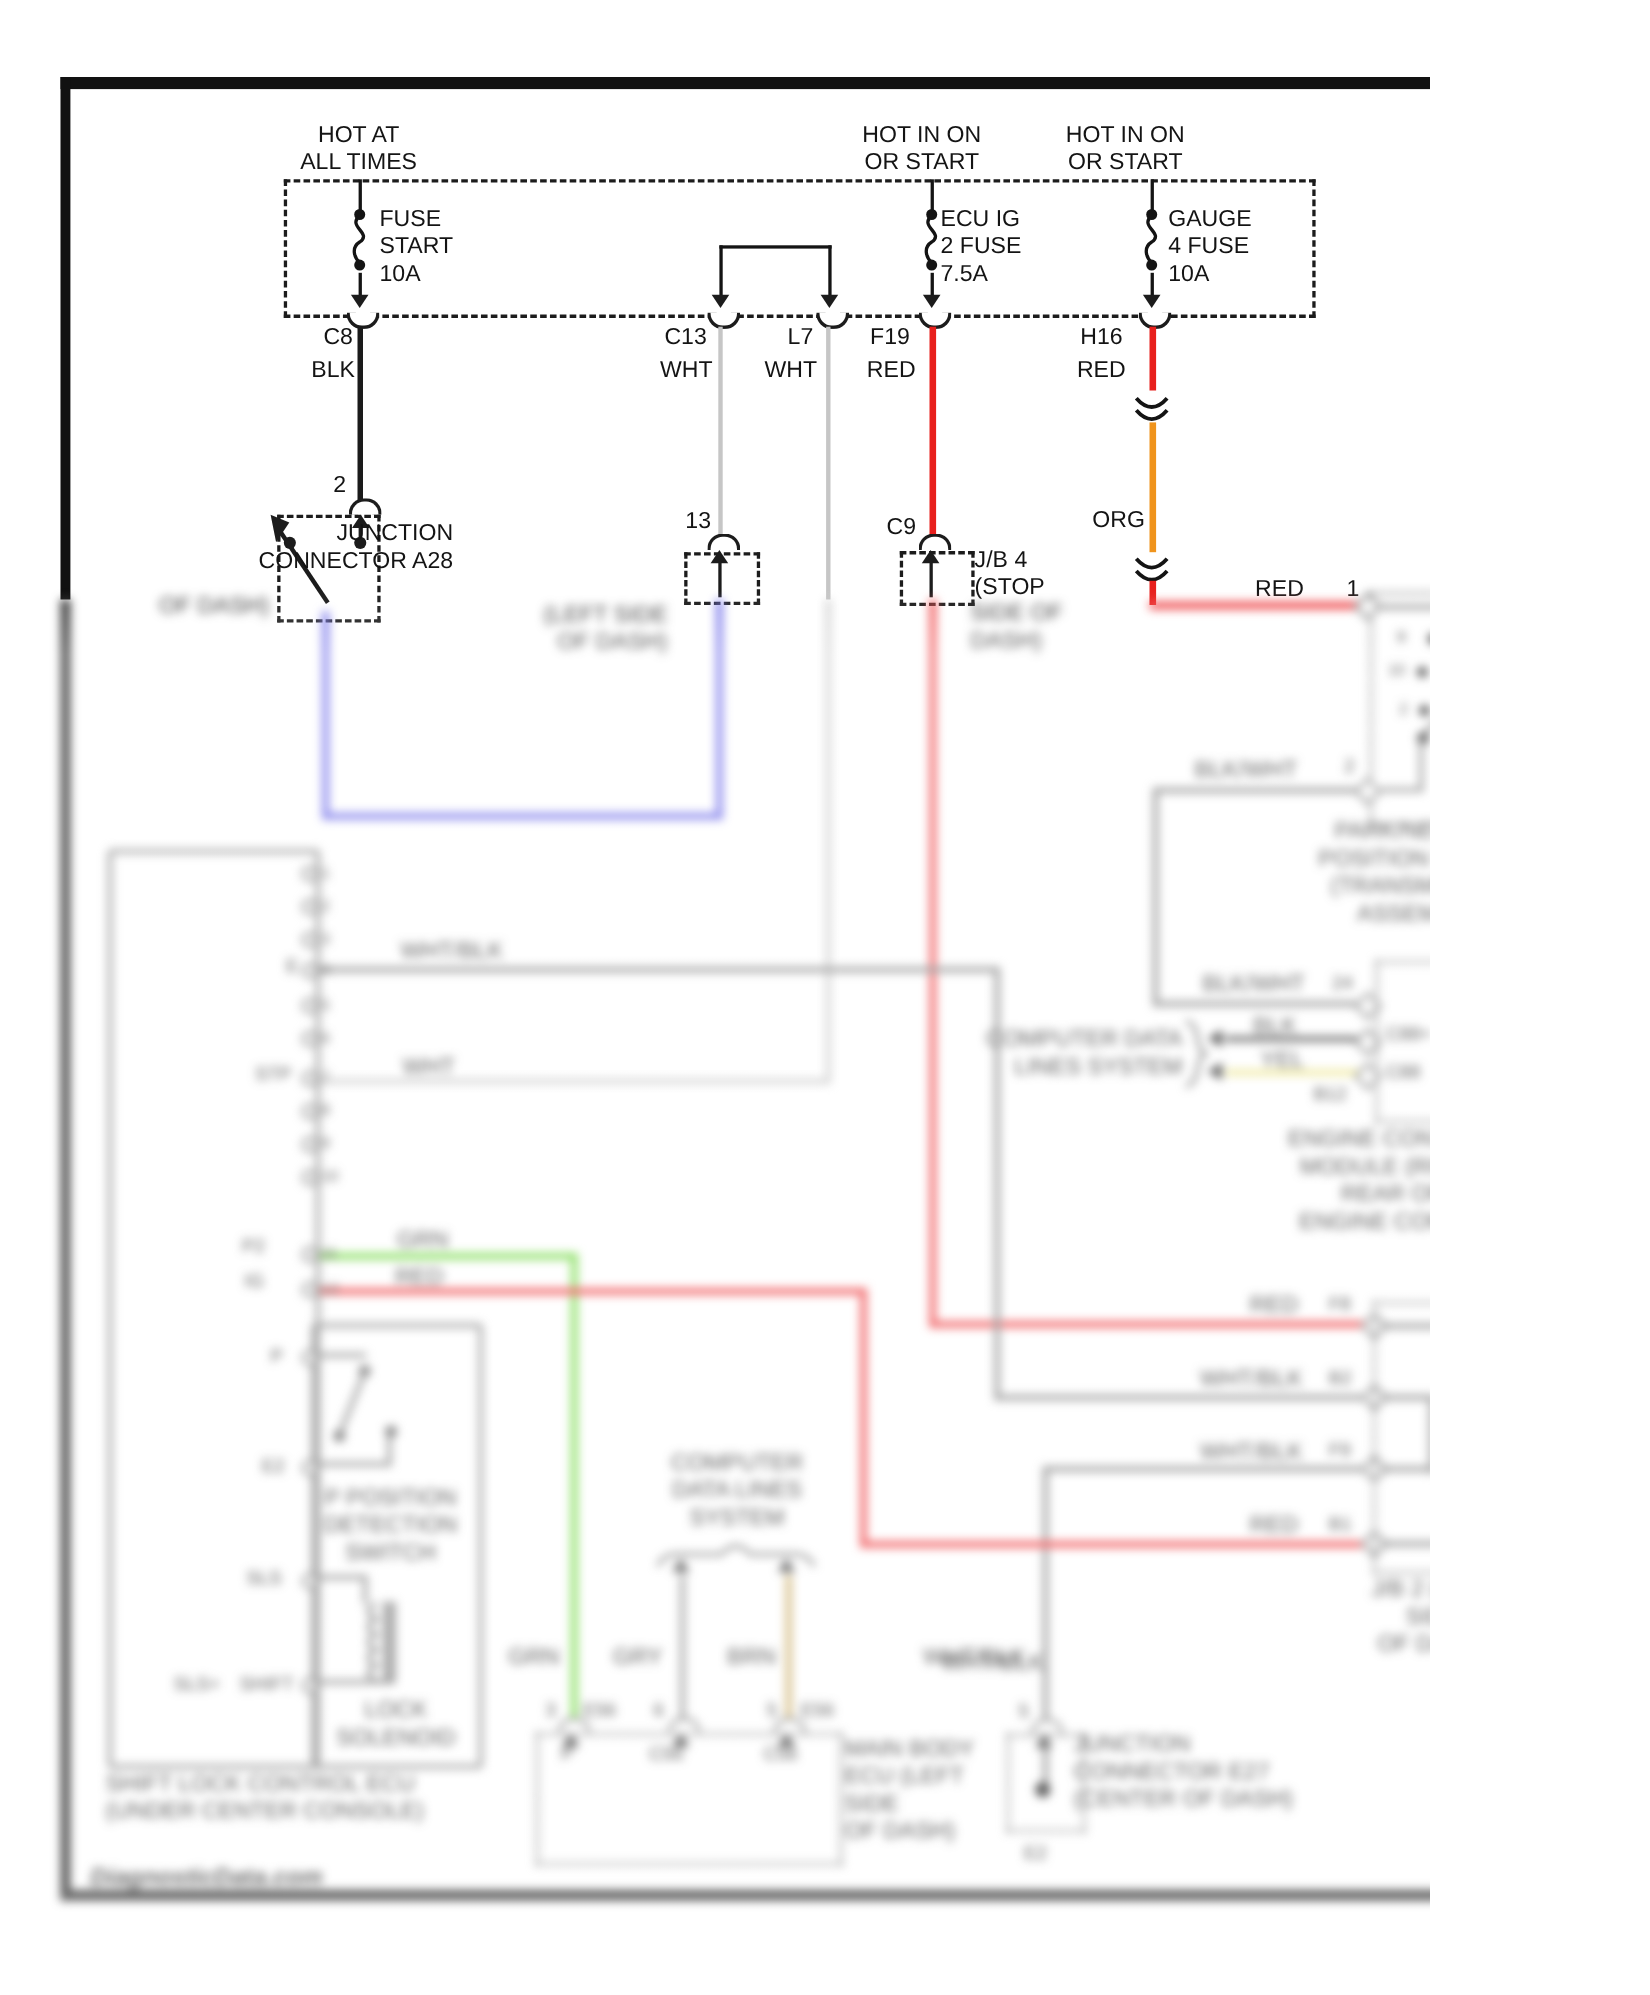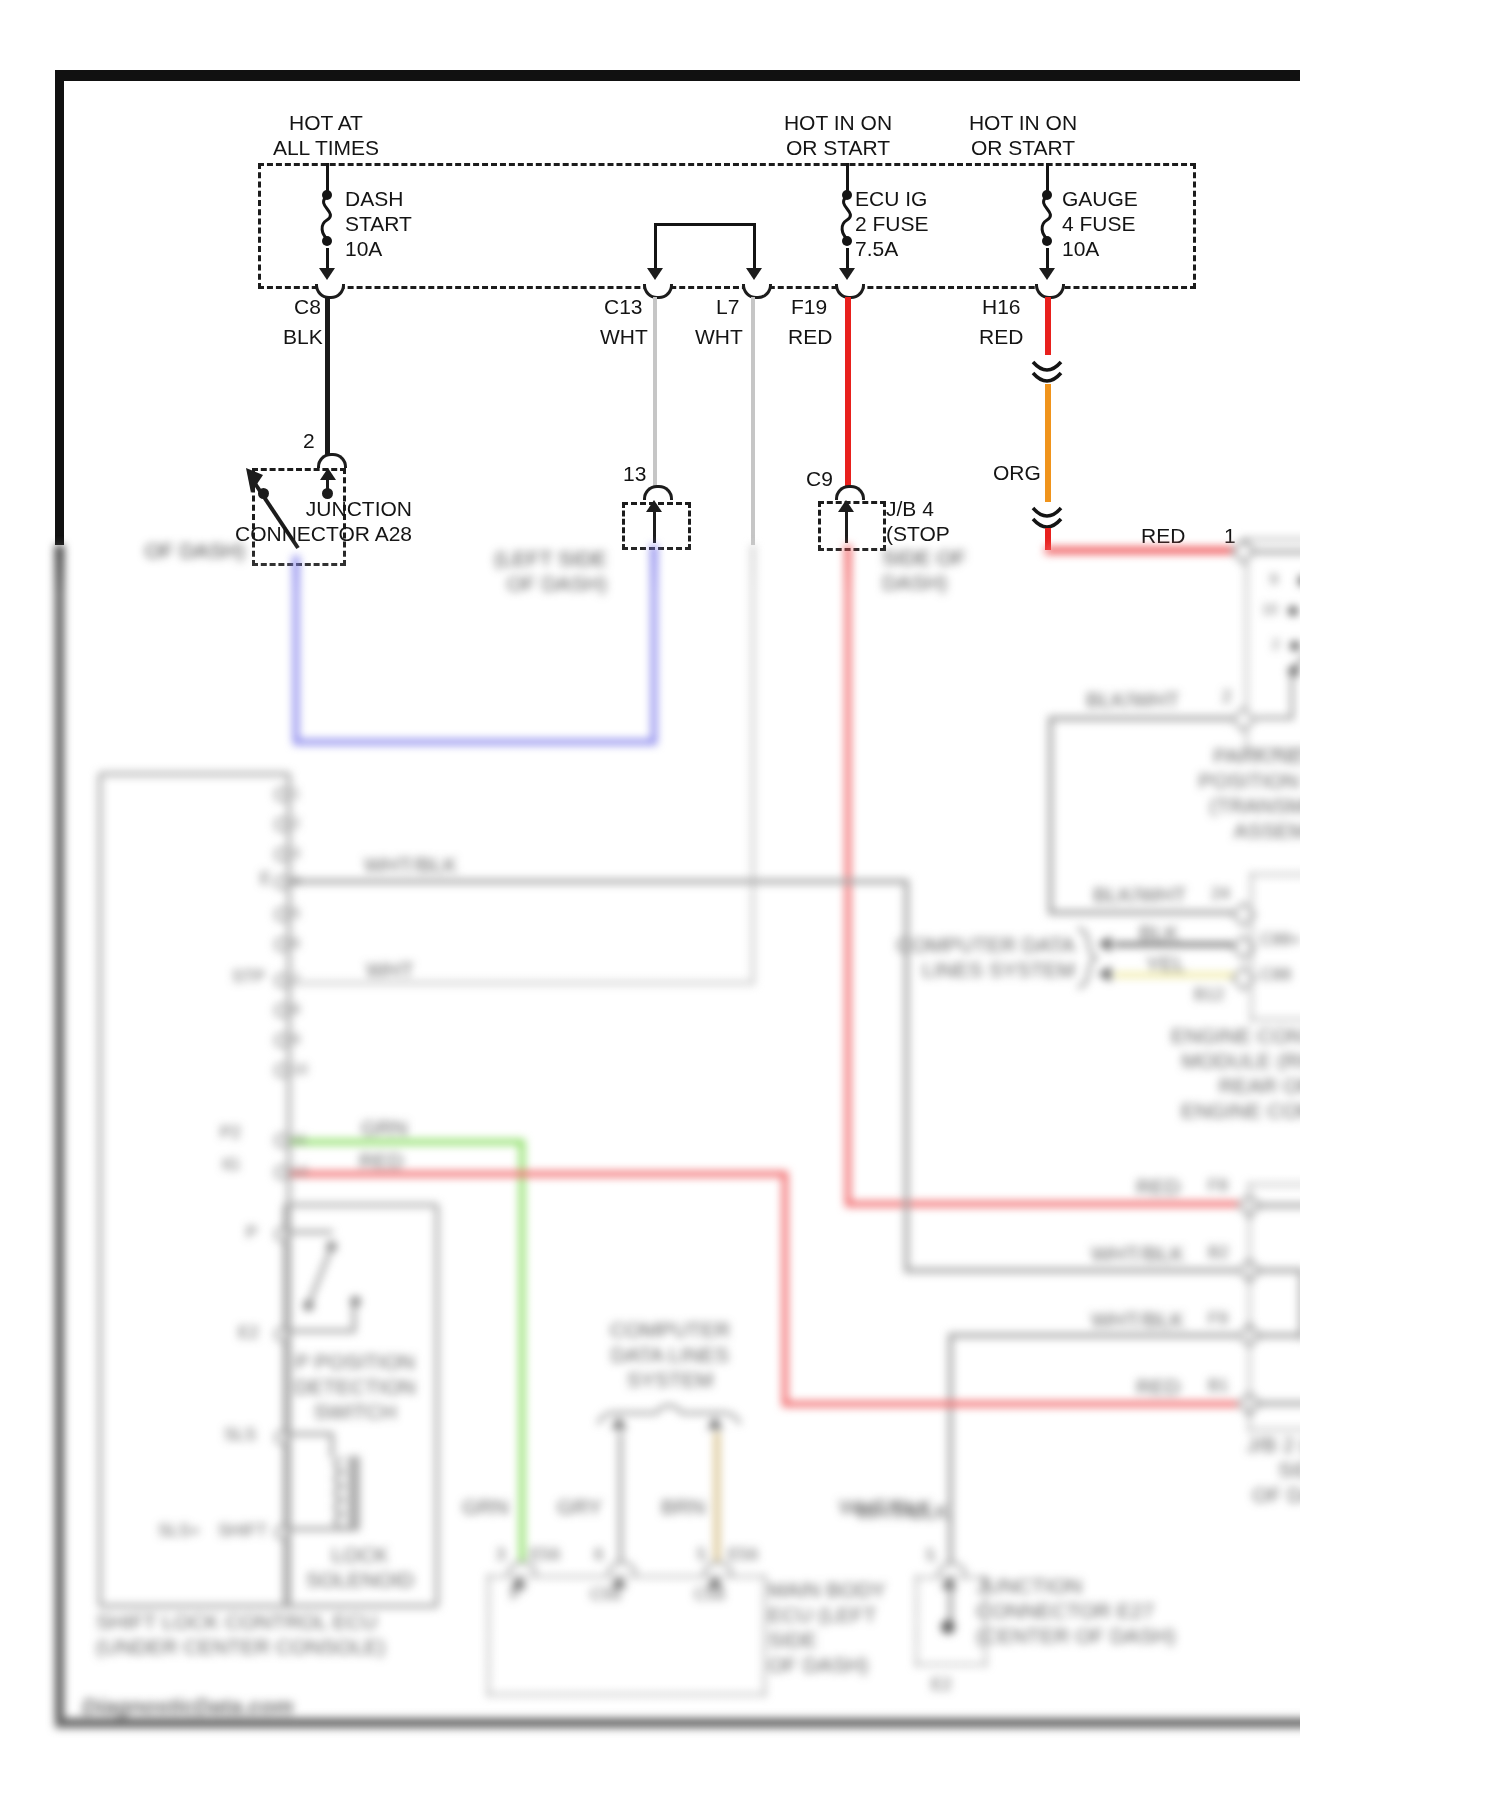--- a/index.html
+++ b/index.html
@@ -77,21 +77,21 @@
     <circle cx="14" cy="9" r="5" fill="#141414"></circle>
       <circle cx="14" cy="55" r="5" fill="#141414"></circle>
   </svg>
   <svg class="abs" style="left:1033px;top:186px;" width="28" height="64">
     <path d="M14,10 C2,20 26,26 14,34 C6,39 9,48 14,53" stroke="#141414" stroke-width="3" fill="none"></path>
     <circle cx="14" cy="9" r="5" fill="#141414"></circle>
       <circle cx="14" cy="55" r="5" fill="#141414"></circle>
   </svg>
 
   <div class="stack" style="left:345px;top:186px;">
-    <div>DASH</div>
+    <div>FUSE</div>
       <div>START</div>
       <div>10A</div>
   </div>
   <div class="stack" style="left:855px;top:186px;">
     <div>ECU IG</div>
       <div>2 FUSE</div>
       <div>7.5A</div>
   </div>
   <div class="stack" style="left:1062px;top:186px;">
     <div>GAUGE</div>
@@ -158,21 +158,21 @@
   <svg class="abs" style="left:236px;top:464px;" width="72" height="92">
     <line x1="62" y1="84" x2="18" y2="18" stroke="#1c1c1c" stroke-width="4"></line>
     <polygon points="10,4 27,11 15,29" fill="#1c1c1c"></polygon>
   </svg>
 
   <span class="t" style="left:623px;top:461px;">13</span>
   <div class="cupn" style="left:643px;top:485px;"></div>
   <div class="triu" style="left:646px;top:500px;"></div>
   <div class="wire" style="left:653px;top:510px;width:3px;height:33px;background:#1c1c1c;"></div>
   <div class="dbox" style="left:622px;top:502px;width:63px;height:42px;"></div>
-  <div class="stack r" style="right:888px;top:496px;">
+  <div class="stack r" style="right:888px;top:472px;">
     <div>JUNCTION</div>
     <div>CONNECTOR A28</div>
   </div>
 
   <span class="t" style="left:806px;top:466px;">C9</span>
   <div class="cupn" style="left:835px;top:485px;"></div>
   <div class="triu" style="left:838px;top:500px;"></div>
   <div class="wire" style="left:845px;top:510px;width:3px;height:33px;background:#1c1c1c;"></div>
   <div class="dbox" style="left:818px;top:501px;width:62px;height:44px;"></div>
   <div class="stack" style="left:886px;top:496px;">

